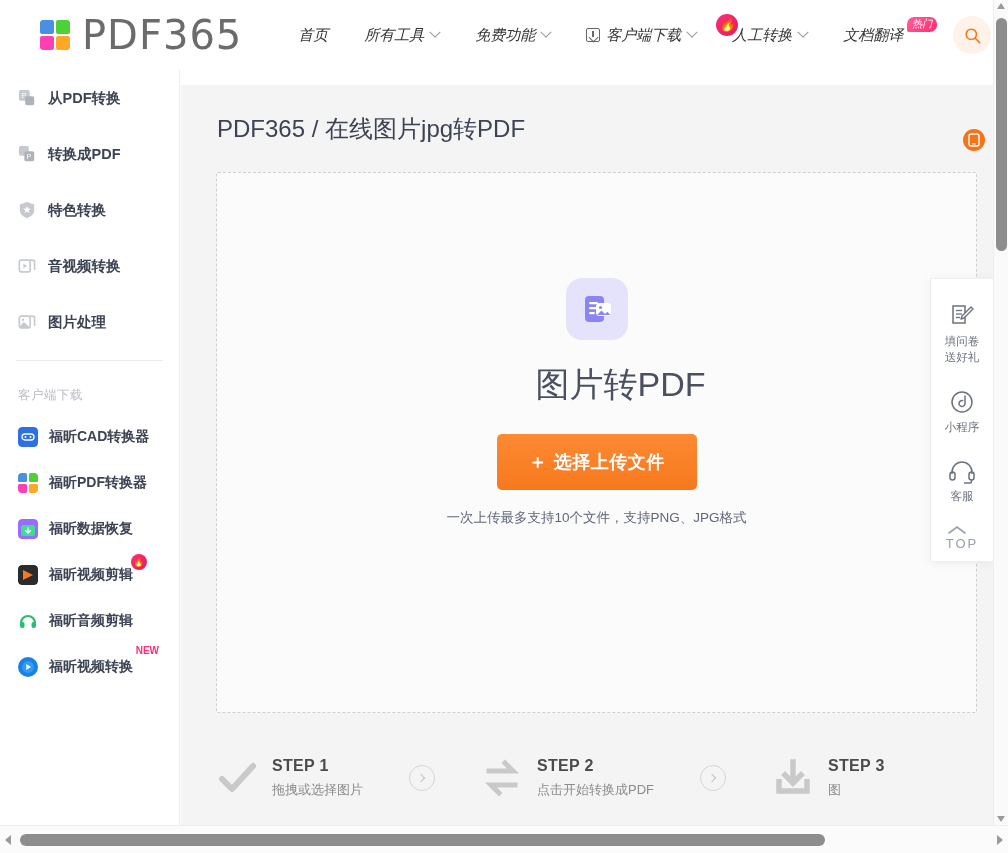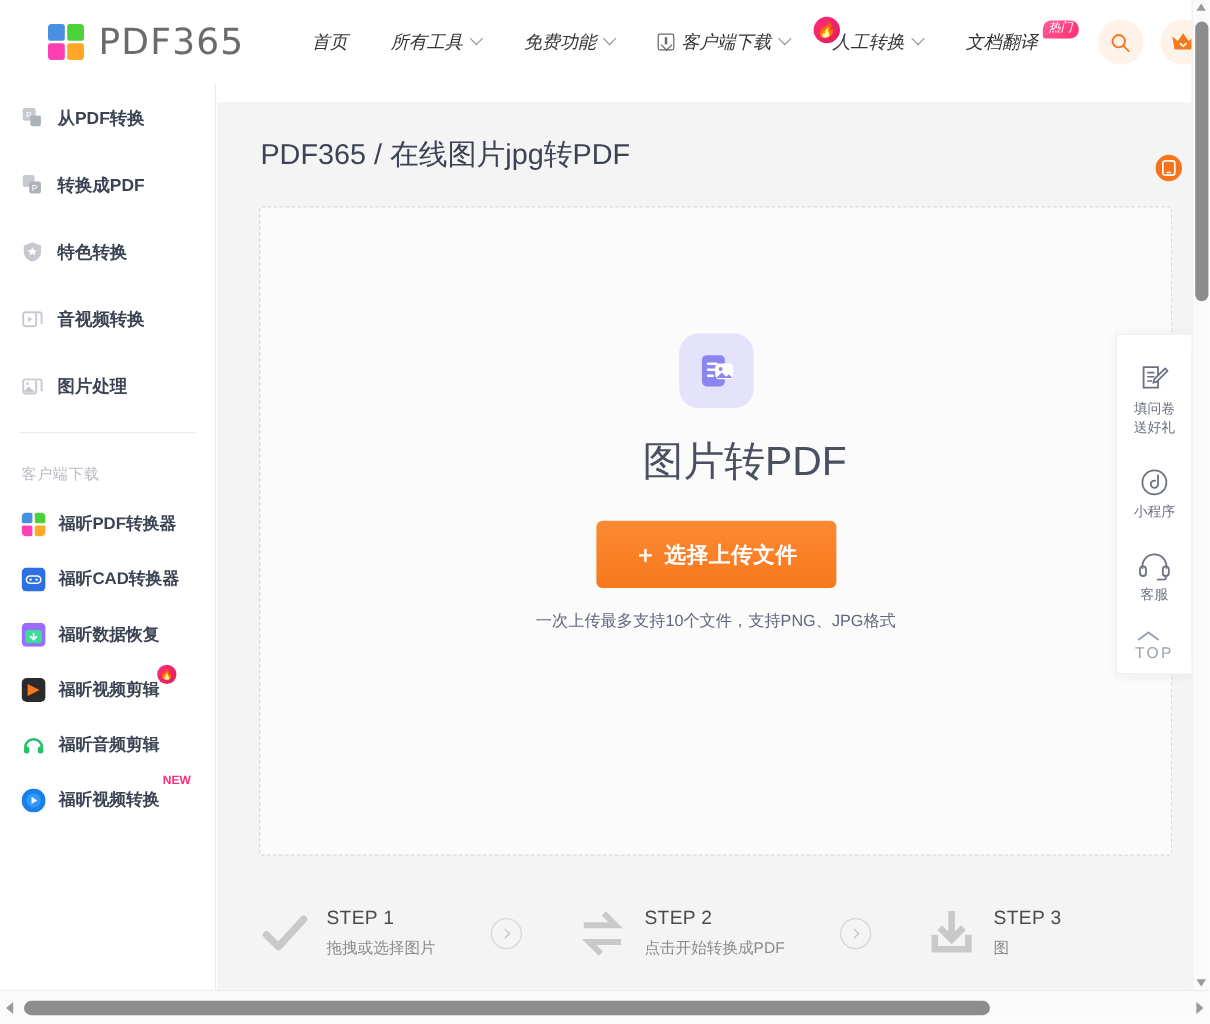--- a/index.html
+++ b/index.html
@@ -22,21 +22,21 @@
     width: 30px; height: 30px; display: grid;
     grid-template-columns: 1fr 1fr; grid-template-rows: 1fr 1fr;
     gap: 2px; border-radius: 3px; overflow: hidden;
   }
   .logo-grid i { display:block; border-radius:2px; }
   .lg1 { background: #4a90e2; }
   .lg2 { background: #4cd137; }
   .lg3 { background: #ff3fb4; }
   .lg4 { background: #ffa726; }
   .logo-text {
-    margin-left: 12px; font-size: 30px; letter-spacing: 1px;
+    margin-left: 12px; font-size: 40px; letter-spacing: 1px;
     color: #6b6b6b; font-weight: 400;
     font-family: "DejaVu Sans", sans-serif;
   }
 
   .nav { display: flex; align-items: flex-start; margin-left: 56px; font-style: italic; }
   .nav-item {
     display: flex; align-items: center; position: relative;
     font-size: 15px; color: #333; margin-right: 36px; cursor: pointer;
     white-space: nowrap;
   }
@@ -145,21 +145,21 @@
   .upload-btn .plus { font-size:19px; margin-right:6px; font-weight:700; }
   .dz-hint { margin-top:19px; font-size:13.5px; color:#61677a; }
 
   
   .steps {
     position:absolute; left:35px; right:-80px; top:645px; height:95px;
     background:#f4f4f5; display:flex; align-items:center;
   }
   .step { display:flex; align-items:center; }
   .step-ico { width:42px; height:42px; flex:0 0 42px; margin-right:14px; }
-  .step-title { font-size:16px; font-weight:400; color:#4b4b4b; letter-spacing:.3px; }
+  .step-title { font-size:16px; font-weight:700; color:#4b4b4b; letter-spacing:.3px; }
   .step-sub { font-size:13px; color:#8b8b8b; margin-top:6px; }
   .step-arrow {
     width:26px; height:26px; border-radius:50%; border:1.5px solid #d6d6d6;
     display:flex; align-items:center; justify-content:center; margin:0 46px;
     flex:0 0 26px;
   }
   .step-arrow .chev {
     width:6px; height:6px; border-right:1.5px solid #c2c2c2; border-bottom:1.5px solid #c2c2c2;
     transform: rotate(-45deg); margin-left:-2px;
   }
@@ -331,36 +331,36 @@
     </div>
 
 
 
     <div class="side-divider"></div>
 
     <div class="side-section-title">客户端下载</div>
 
     <div class="app-item">
       <svg class="app-icon" viewBox="0 0 20 20">
+        <rect x="0" y="0" width="20" height="20" rx="4" fill="#2f6fe4"></rect>
+        <rect x="4" y="7" width="12" height="6" rx="3" fill="none" stroke="#fff" stroke-width="1.3"></rect>
+        <circle cx="7.5" cy="10" r="1" fill="#fff"></circle>
+          <circle cx="12.5" cy="10" r="1" fill="#fff"></circle>
+      </svg>
+      <span class="app-label">福昕CAD转换器</span>
+    </div>
+
+    <div class="app-item">
+      <svg class="app-icon" viewBox="0 0 20 20">
         <rect x="0" y="0" width="9" height="9" rx="1.5" fill="#4a90e2"></rect>
         <rect x="11" y="0" width="9" height="9" rx="1.5" fill="#4cd137"></rect>
         <rect x="0" y="11" width="9" height="9" rx="1.5" fill="#ff3fb4"></rect>
         <rect x="11" y="11" width="9" height="9" rx="1.5" fill="#ffa726"></rect>
       </svg>
       <span class="app-label">福昕PDF转换器</span>
-    </div>
-
-    <div class="app-item">
-      <svg class="app-icon" viewBox="0 0 20 20">
-        <rect x="0" y="0" width="20" height="20" rx="4" fill="#2f6fe4"></rect>
-        <rect x="4" y="7" width="12" height="6" rx="3" fill="none" stroke="#fff" stroke-width="1.3"></rect>
-        <circle cx="7.5" cy="10" r="1" fill="#fff"></circle>
-          <circle cx="12.5" cy="10" r="1" fill="#fff"></circle>
-      </svg>
-      <span class="app-label">福昕CAD转换器</span>
     </div>
 
     <div class="app-item">
       <svg class="app-icon" viewBox="0 0 20 20">
         <rect x="0" y="0" width="20" height="20" rx="4" fill="#9b6bff"></rect>
         <rect x="3" y="6" width="14" height="11" rx="2" fill="#3ddc97"></rect>
         <path d="M10 9 v5 M7.5 11.5 L10 14 L12.5 11.5" stroke="#fff" stroke-width="1.4" fill="none" stroke-linecap="round"></path>
       </svg>
       <span class="app-label">福昕数据恢复</span>
     </div>

